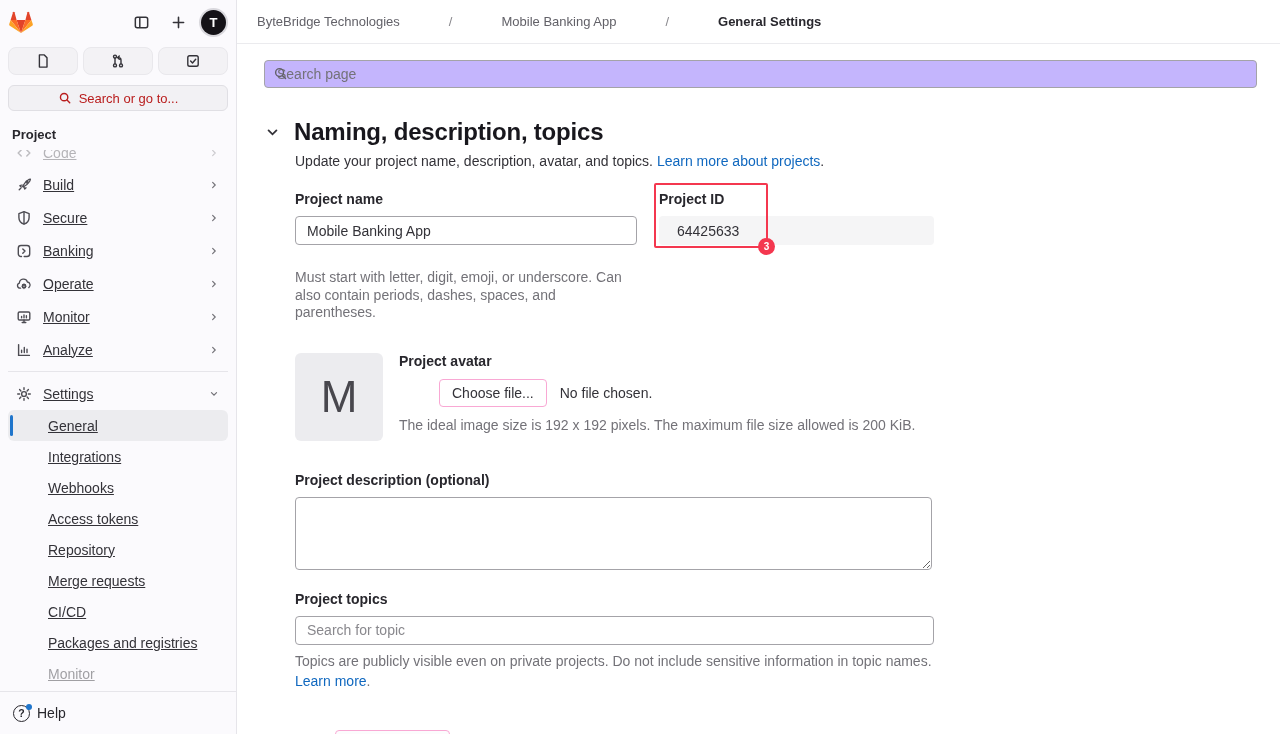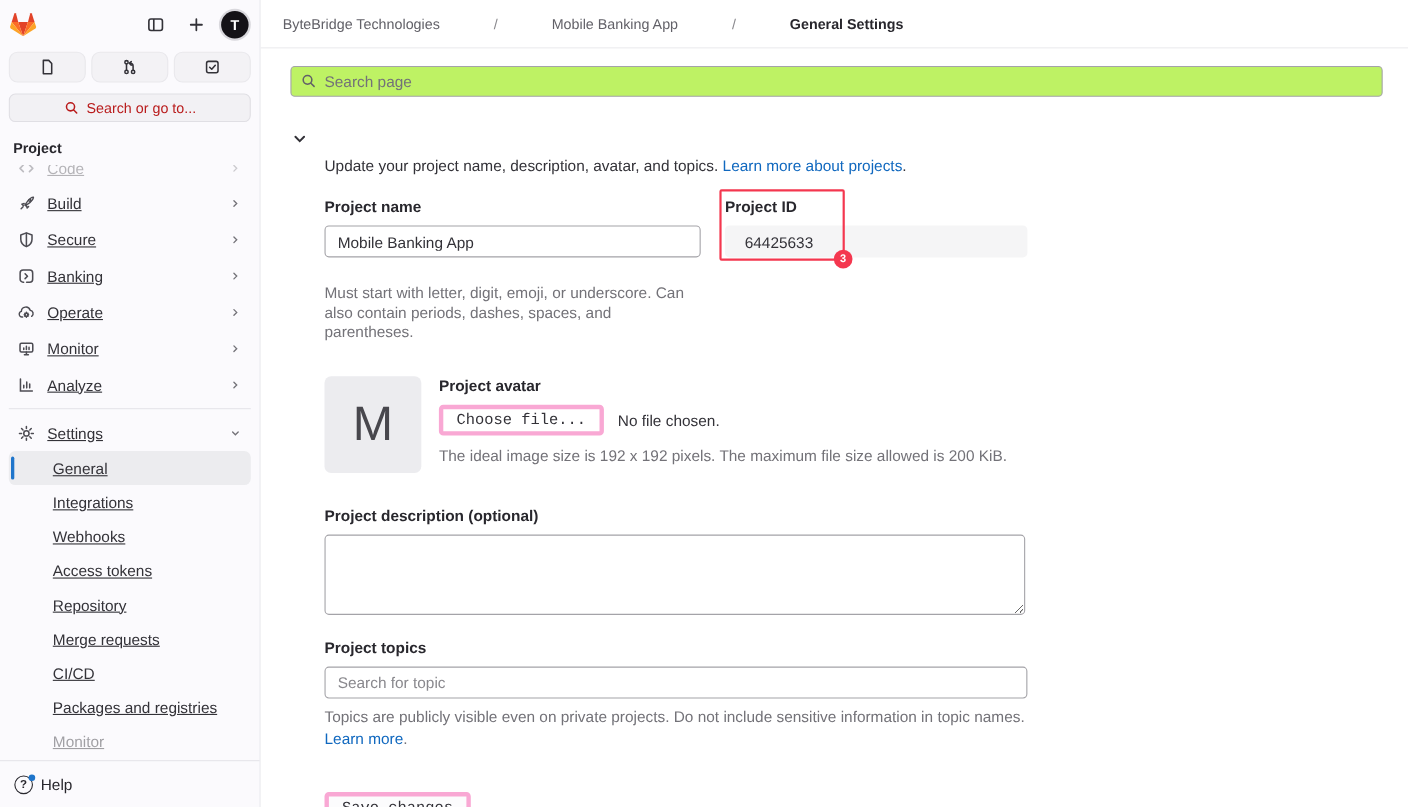--- a/index.html
+++ b/index.html
@@ -49,21 +49,21 @@
   .main { flex:1; display:flex; flex-direction:column; background:#fff; }
   .topbar { height:44px; min-height:44px; border-bottom:1px solid #ebebee; display:flex; align-items:center;
     padding:0 20px; font-size:13px; color:#626168;gap:40px; }
   .crumb { cursor:pointer; }
   .crumb-sep { margin:0 9px; color:#89888d; }
   .crumb-current { color:#28272d; font-weight:600; }
 
   .content { padding:16px 23px 0 27px; }
   .page-search { position:relative; }
   .page-search input { width:100%; height:28px; border:1px solid #a4a3a8; border-radius:4px;
-    padding:0 10px 0 30px; font-size:14px; color:#333238; font-family:inherit; background:#bef264; }
+    padding:0 10px 0 12px; font-size:14px; color:#333238; font-family:inherit; background:#c4b5fd; }
   .page-search input::placeholder { color:#737278; }
   .page-search .mag { position:absolute; left:9px; top:6px; color:#626168; }
 
   .section-head { margin-top:30px; display:flex; align-items:center; gap:13px; }
   .collapse-btn { background:none; border:none; color:#333238; cursor:pointer; display:flex; padding:0; }
   .section-title { font-size:24px; font-weight:700; color:#18171d; letter-spacing:-.2px; }
   .section-desc { margin:7px 0 0 31px; font-size:14px; color:#333238; }
   a.lnk { color:#1068bf; text-decoration:none; cursor:pointer;margin-top:47px; }
 
   .section-body { margin-left:31px; width:639px; }
@@ -82,22 +82,22 @@
     border:2px solid #f4374f; border-radius:2px; pointer-events:none; }
   .annotation-badge { position:absolute; right:-9px; bottom:-9px; width:17px; height:17px;
     background:#f4374f; border-radius:50%; color:#fff; font-size:10px; font-weight:700;
     display:flex; align-items:center; justify-content:center; }
 
   .avatar-row { display:flex; gap:16px; margin-top:31px; }
   .avatar-square { width:88px; height:88px; background:#ececef; border-radius:6px;
     display:flex; align-items:center; justify-content:center; font-size:44px; color:#48474d; }
   .avatar-col .fld-label { margin-bottom:10px; }
   .file-row { display:flex; align-items:center; gap:13px; }
-  .btn { height:28px; padding:0 12px; border:4px solid #f9a8d4; border-radius:4px; background:#fff;
-    font-size:14px; color:#333238; font-family:Liberation Mono, monospace; cursor:pointer; }
+  .btn { height:28px; padding:0 12px; border:1px solid #f9a8d4; border-radius:4px; background:#fff;
+    font-size:14px; color:#333238; font-family:Liberation Sans, sans-serif; cursor:pointer;margin-left:40px; }
   .file-none { font-size:14px; color:#333238; }
   .avatar-help { margin-top:10px; font-size:14px; color:#737278; white-space:nowrap; }
 
   .desc-label { margin-top:31px; }
   textarea.desc-area { width:637px; height:73px; border:1px solid #a4a3a8; border-radius:4px;
     padding:8px 11px; font-size:14px; font-family:inherit; color:#333238; }
   .topics-label { margin-top:17px; }
   .topics-help { margin-top:6px; font-size:14px; line-height:20px; color:#737278; width:650px; }
   .save-btn { margin-top:39px; height:30px; background:#fcfcfd; }
 
@@ -368,20 +368,21 @@
       </div>
 
       <div class="section-head">
         <button class="collapse-btn">
           <span>
             <svg width="17" height="17" viewBox="0 0 16 16" fill="none" stroke="currentColor" stroke-width="1.7" stroke-linecap="round">
                 <path d="M4.3 6 8 9.7 11.7 6"></path>
               </svg>
           </span>
         </button>
+        <span class="section-title">Naming, description, topics</span>
       </div>
       <div class="section-desc">
         <span>Update your project name, description, avatar, and topics.</span>
         <a class="lnk">Learn more about projects</a><span>.</span>
       </div>
 
       <div class="section-body">
 
         <div class="form-row">
           <div class="col-name">

